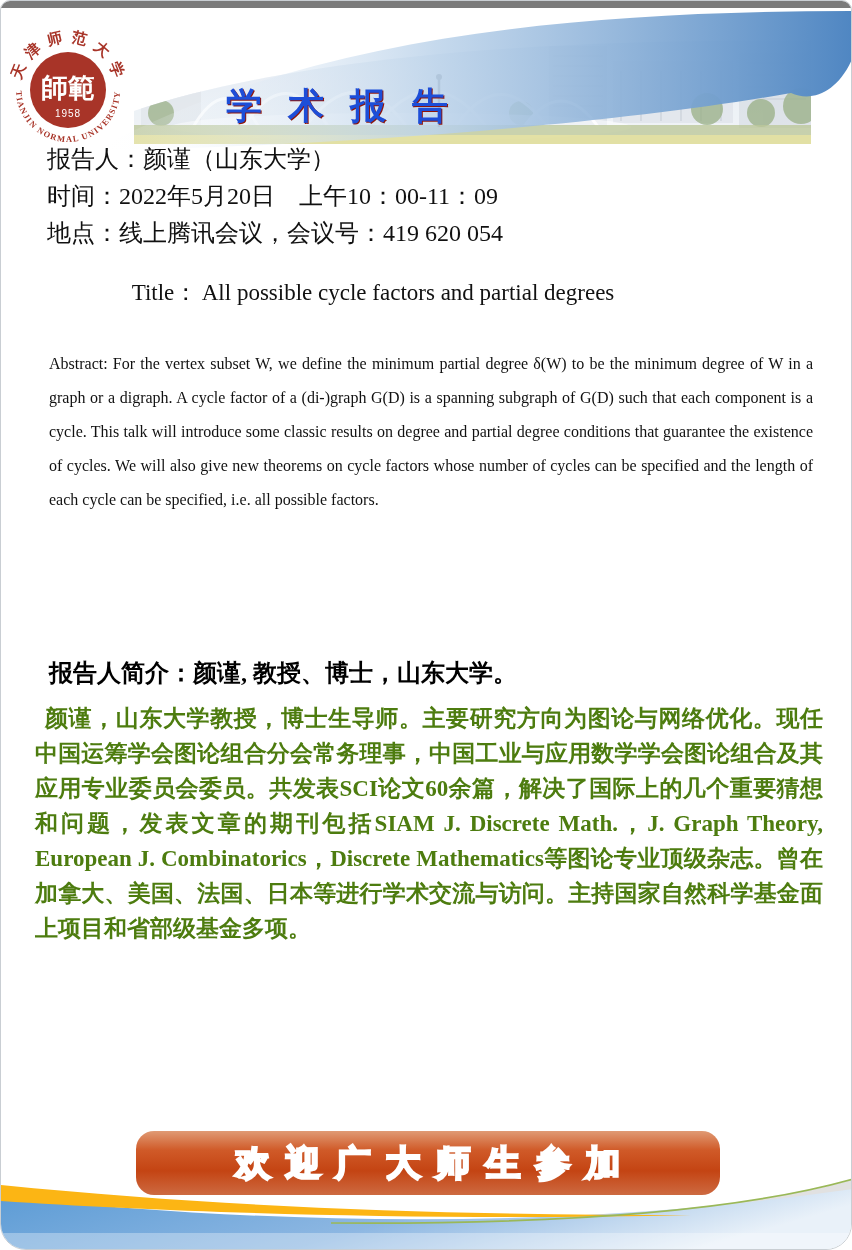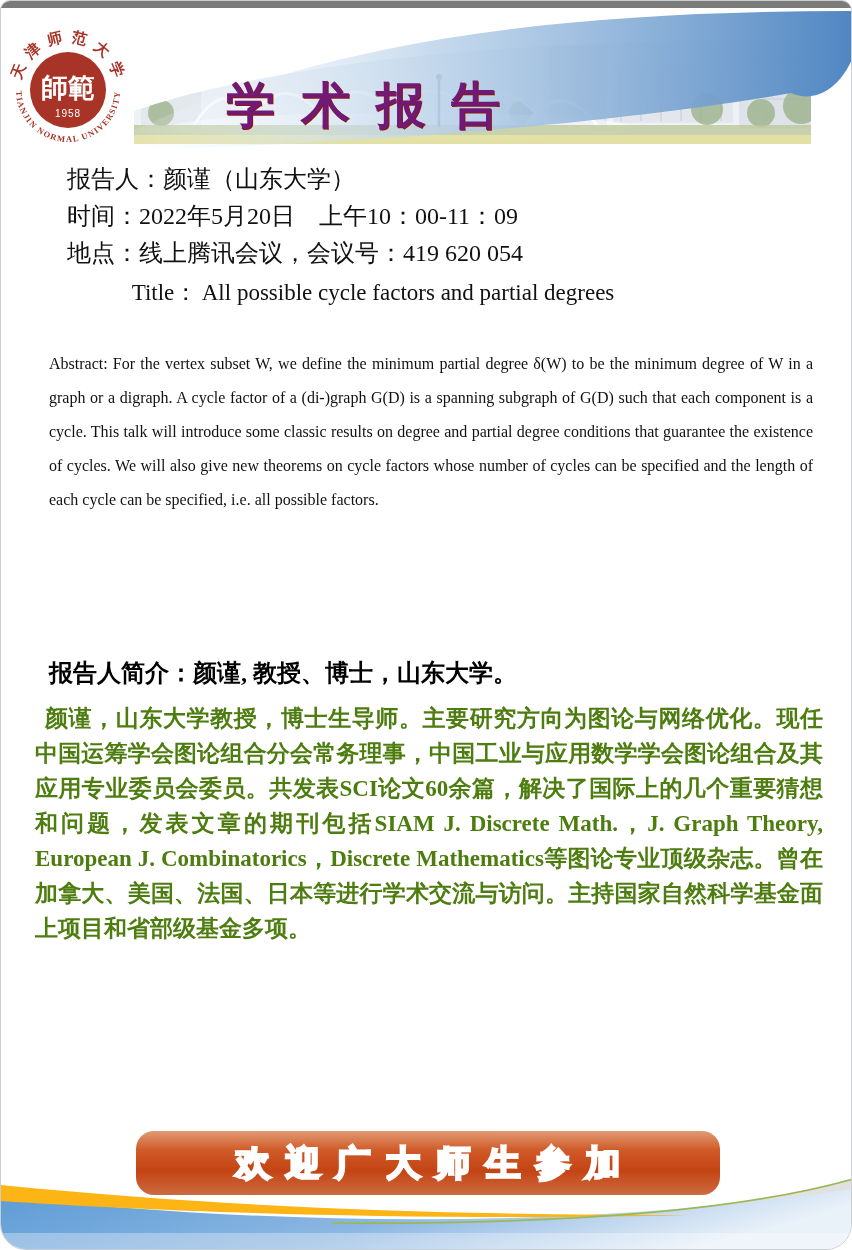--- a/index.html
+++ b/index.html
@@ -15,28 +15,28 @@
     font-family:"Liberation Serif","DejaVu Serif",serif;
   }
   .topbar{
     position:absolute;left:0;top:0;width:100%;height:7px;
     background:#7b7b7b;
   }
   .header-svg{position:absolute;left:0;top:0;width:852px;height:160px;}
   .banner-title{
     position:absolute;left:225px;top:78px;width:480px;
     font-family:"DejaVu Sans","Liberation Sans",sans-serif;
-    font-weight:900;font-size:49px;line-height:54px;
-    letter-spacing:26px;color:#701a75;white-space:nowrap;
+    font-weight:900;font-size:36px;line-height:54px;
+    letter-spacing:26px;color:#1d4ed8;white-space:nowrap;
     text-shadow:1px 1px 0 #8f160a;
   }
   .logo{position:absolute;left:6px;top:28px;width:122px;height:122px;}
   .info-block{
-    position:absolute;left:46px;top:160px;width:760px;
-    font-size:24px;color:#111;line-height:37px;white-space:nowrap;margin-left:20px;
+    position:absolute;left:46px;top:140px;width:760px;
+    font-size:24px;color:#111;line-height:37px;white-space:nowrap;
   }
   .talk-title{
     position:absolute;left:0;top:276px;width:744px;
     text-align:center;font-size:23px;color:#111;
   }
   .abstract{
     position:absolute;left:48px;top:346px;width:764px;
     font-size:16px;line-height:34px;color:#111;
     text-align:justify;
   }

